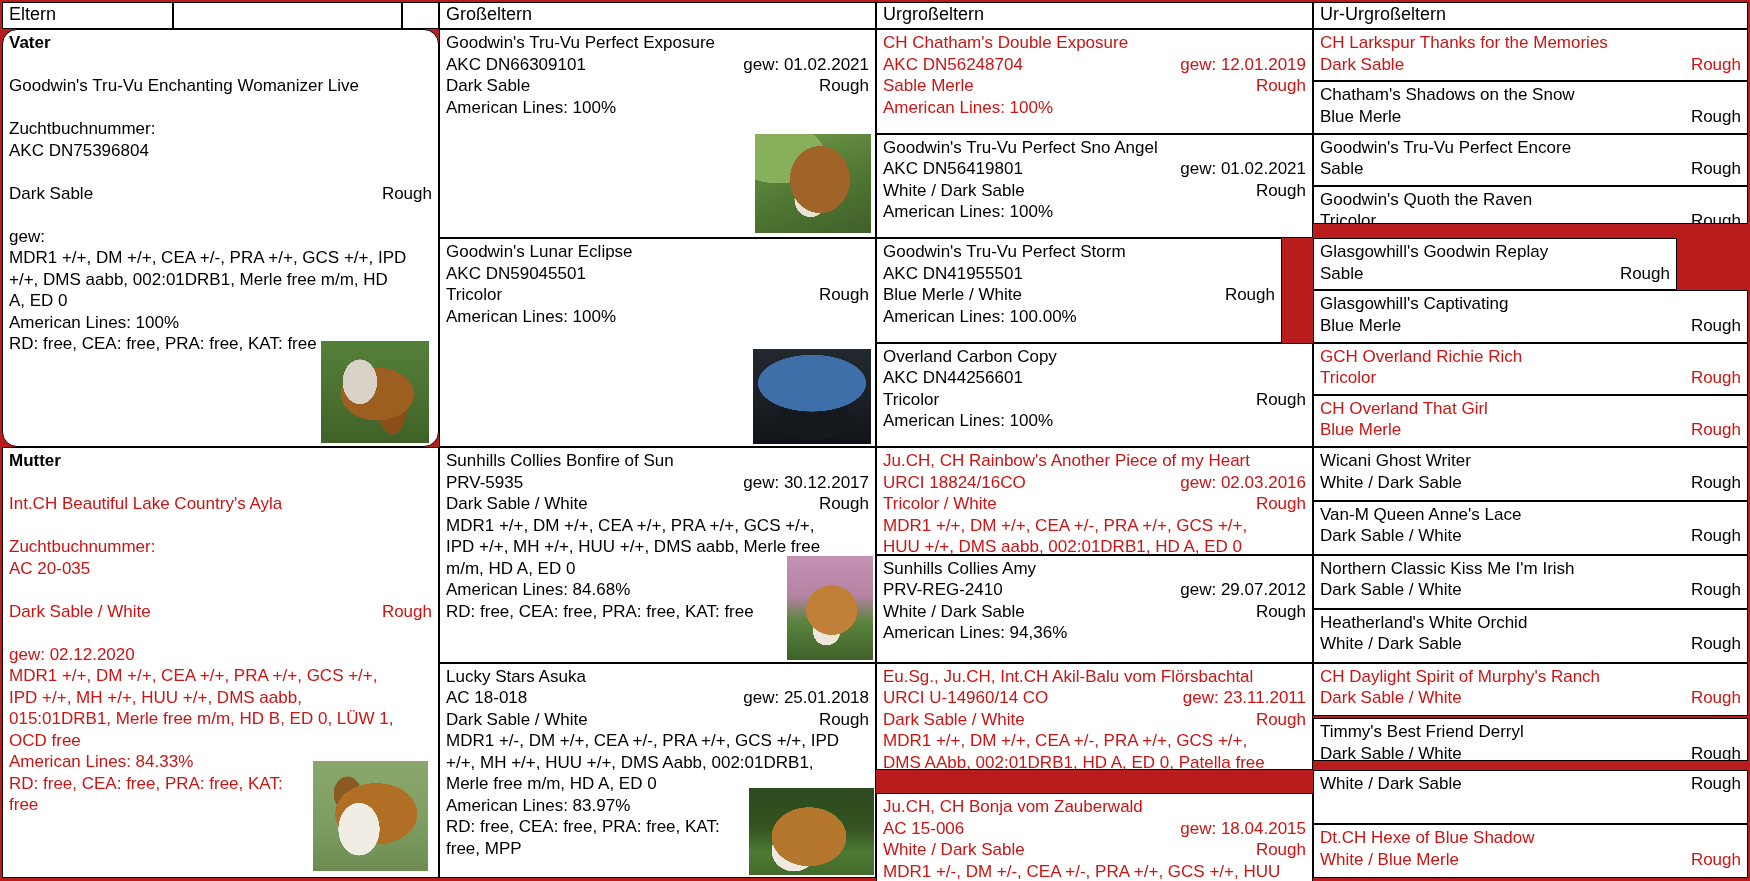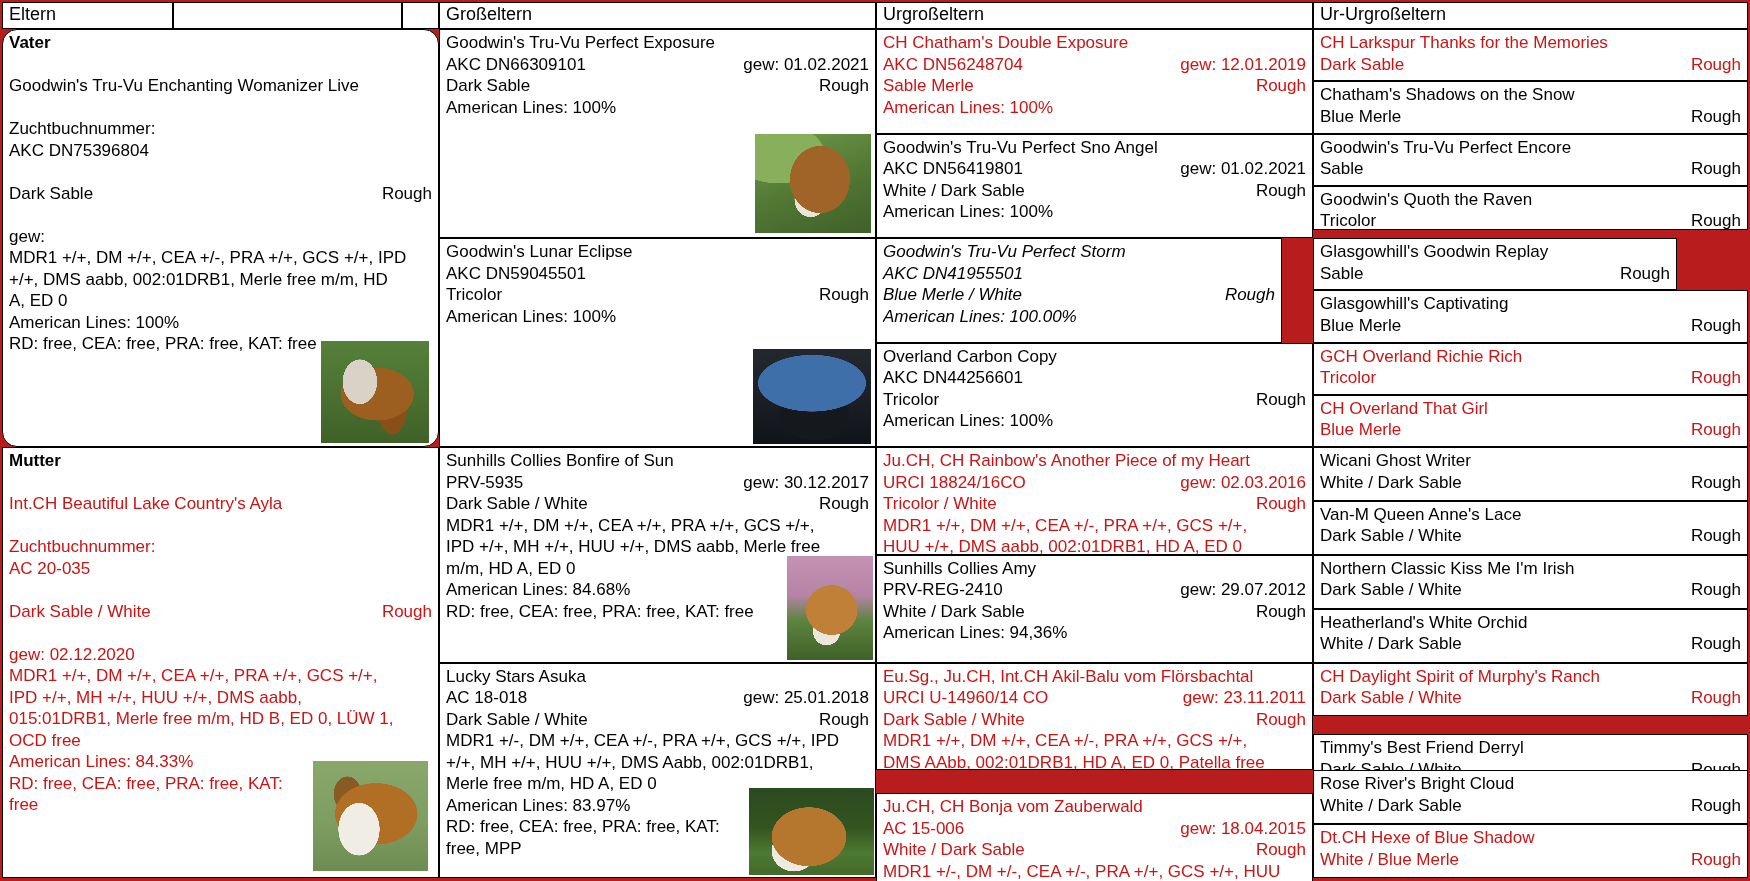--- a/index.html
+++ b/index.html
@@ -192,21 +192,21 @@
         <div class="lr">
           <span class="lt">AKC DN56419801</span>
           <span class="rt">gew: 01.02.2021</span>
         </div>
         <div class="lr">
           <span class="lt">White / Dark Sable</span>
           <span class="rt">Rough</span>
         </div>
         <div class="ln">American Lines: 100%</div>
       </div>
-      <div class="cell" style="left: 876px; top: 238px; width: 406px; height: 104.5px; font-style: italic;">
+      <div class="cell" style="left: 876px; top: 238px; width: 406px; height: 104.5px;">
         <div class="nm">Goodwin's Tru-Vu Perfect Storm</div>
         <div class="lr">
           <span class="lt">AKC DN41955501</span>
         </div>
         <div class="lr">
           <span class="lt">Blue Merle / White</span>
           <span class="rt">Rough</span>
         </div>
         <div class="ln">American Lines: 100.00%</div>
       </div>
@@ -283,21 +283,21 @@
           <span class="rt">Rough</span>
         </div>
       </div>
       <div class="cell" style="left: 1313px; top: 133.5px; width: 435px; height: 52.25px;">
         <div class="nm">Goodwin's Tru-Vu Perfect Encore</div>
         <div class="lr">
           <span class="lt">Sable</span>
           <span class="rt">Rough</span>
         </div>
       </div>
-      <div class="cell" style="left: 1313px; top: 185.75px; width: 435px; height: 44px;">
+      <div class="cell" style="left: 1313px; top: 185.75px; width: 435px; height: 38px;">
         <div class="nm">Goodwin's Quoth the Raven</div>
         <div class="lr">
           <span class="lt">Tricolor</span>
           <span class="rt">Rough</span>
         </div>
       </div>
       <div class="cell" style="left: 1313px; top: 238px; width: 364px; height: 52.25px;">
         <div class="nm">Glasgowhill's Goodwin Replay</div>
         <div class="lr">
           <span class="lt">Sable</span>
@@ -353,29 +353,28 @@
           <span class="rt">Rough</span>
         </div>
       </div>
       <div class="cell red" style="left: 1313px; top: 662.5px; width: 435px; height: 53.875px;">
         <div class="nm">CH Daylight Spirit of Murphy's Ranch</div>
         <div class="lr">
           <span class="lt">Dark Sable / White</span>
           <span class="rt">Rough</span>
         </div>
       </div>
-      <div class="cell" style="left: 1313px; top: 734px; width: 435px; height: 43px;">
+      <div class="cell" style="left: 1313px; top: 718px; width: 435px; height: 43px;">
         <div class="nm">Timmy's Best Friend Derryl</div>
         <div class="lr">
           <span class="lt">Dark Sable / White</span>
           <span class="rt">Rough</span>
         </div>
       </div>
       <div class="cell" style="left: 1313px; top: 770.25px; width: 435px; height: 53.875px;">
-        <div class="nm">Rose River's Bright Cloud</div>
         <div class="lr">
           <span class="lt">White / Dark Sable</span>
           <span class="rt">Rough</span>
         </div>
       </div>
       <div class="cell red" style="left: 1313px; top: 824.125px; width: 435px; height: 53.875px;">
         <div class="nm">Dt.CH Hexe of Blue Shadow</div>
         <div class="lr">
           <span class="lt">White / Blue Merle</span>
           <span class="rt">Rough</span>

